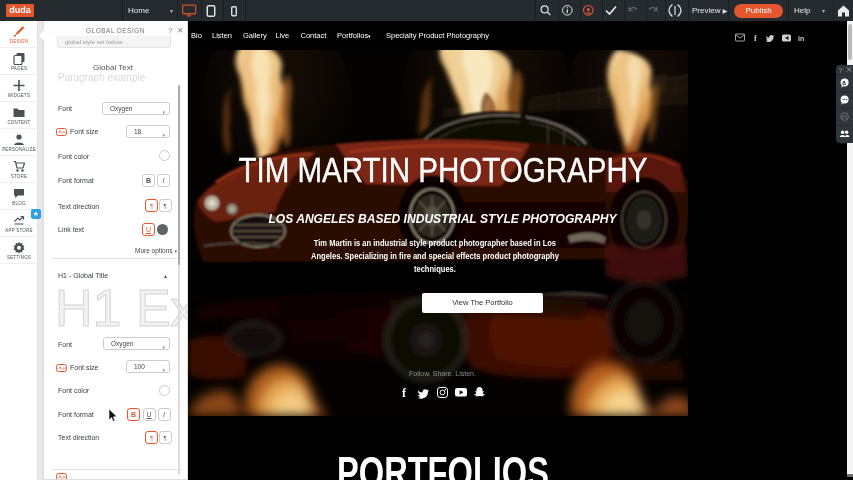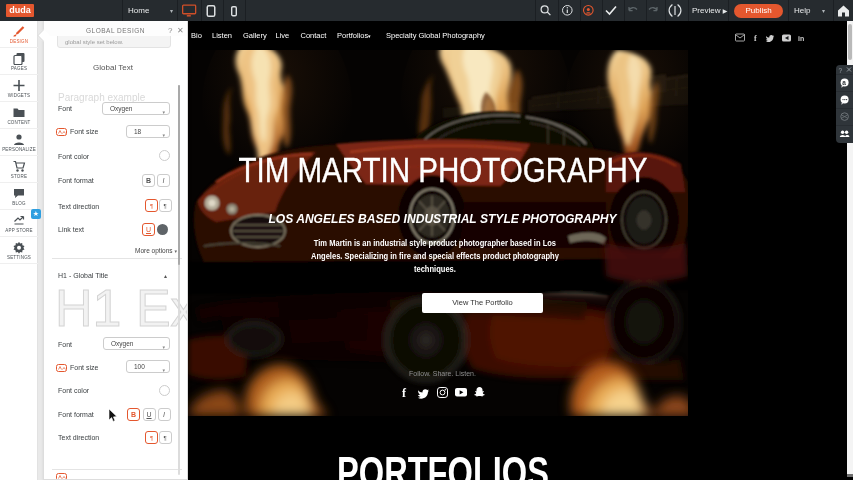--- a/index.html
+++ b/index.html
@@ -219,21 +219,21 @@
     <rect x="0" y="0" width="520" height="366" fill="none"></rect>
   </svg>
 
   <div class="nav-item" style="left:3px;">Bio</div>
   <div class="nav-item" style="left:24px;">Listen</div>
   <div class="nav-item" style="left:55px;">Gallery</div>
   <div class="nav-item" style="left:87.5px;">Live</div>
   <div class="nav-item" style="left:112.5px;">Contact</div>
   <div class="nav-item" style="left:149px;">Portfolios</div>
   <div class="nav-item" style="left:180px;font-size:5px;top:12px;">▾</div>
-  <div class="nav-item" style="left:198px;">Specialty Global Photography</div>
+  <div class="nav-item" style="left:198px;">Specialty Product Photography</div>
 
   <svg style="position:absolute;left:547px;top:12px;" width="78" height="9" viewBox="0 0 78 9">
     <g fill="none" stroke="#cfcfcf" stroke-width="0.8">
       <rect x="0.5" y="1" width="9" height="7" rx="0.8"></rect>
       <path d="M0.5 1.6 L5 5 L9.5 1.6"></path>
     </g>
     <text x="19" y="7.5" fill="#cfcfcf" font-size="8" font-weight="bold" font-family="Liberation Serif">f</text>
     <path transform="translate(31,0.5)" d="M8 1.6 C7.7 1.9 7.3 2.1 6.9 2.2 C6.5 1.8 6 1.6 5.4 1.6 C4.2 1.6 3.3 2.5 3.3 3.7 L3.3 4.1 C1.8 4.1 0.9 3.4 0.2 2.4 C0 3.2 0 4.6 1.5 5.6 C1 5.9 0.5 6 0 5.9 C0.2 6.6 1.1 7.3 2 7.3 C1.3 7.9 0.4 8.1 -0.2 8 C1.8 9.2 4.6 8.8 6.1 7.1 C7 6.1 7.4 4.8 7.4 3.6 C7.7 3.3 8 2.9 8.2 2.5 C7.9 2.6 7.5 2.7 7.2 2.7 Z" fill="#cfcfcf"></path>
     <g transform="translate(47,0.5)">
         <rect x="0" y="1" width="9" height="7" rx="1.6" fill="#cfcfcf"></rect>
@@ -411,21 +411,21 @@
 <div id="panel">
   <div id="ptitle">GLOBAL DESIGN</div>
   <div class="phelp" style="left:124px;">?</div>
   <div class="phelp" style="left:133px;">✕</div>
   <div id="pcontent" style="position:absolute;left:0;top:15px;width:145px;height:444px;background:#fff;overflow:hidden;">
 
     <div style="position:absolute;left:13px;top:-7px;width:114px;height:19px;background:#f4f4f4;border:1px solid #e3e3e3;border-radius:3px;"></div>
     <div style="position:absolute;left:21px;top:3px;width:100px;font-size:6px;color:#9a9a9a;">global style set below.</div>
 
     <div style="position:absolute;left:0;top:27px;width:138px;text-align:center;font-size:8px;color:#555;">Global Text</div>
-    <div style="position:absolute;left:14px;top:56px;font-size:10px;color:#d9d9d9;">Paragraph example</div>
+    <div style="position:absolute;left:14px;top:36px;font-size:10px;color:#d9d9d9;">Paragraph example</div>
 
     <div class="prow-label" style="top:69px;">Font</div>
     <div class="psel" style="left:58px;top:66px;width:68px;">Oxygen<span class="sc">▾</span></div>
 
     <svg style="position:absolute;left:12px;top:92px;" width="11" height="8" viewBox="0 0 11 8">
         <rect x="0.5" y="0.5" width="10" height="7" rx="2" fill="none" stroke="#e4572e"></rect>
         <path d="M2.5 5.5 L4 2.5 L5.5 5.5 M6.5 5.5 L8 3.5 L9.5 5.5" stroke="#e4572e" stroke-width="0.7" fill="none"></path>
       </svg>
     <div class="prow-label" style="left:26px;top:92px;">Font size</div>
     <div class="psel" style="left:82px;top:89px;width:44px;">18<span class="sc">▾</span></div>

